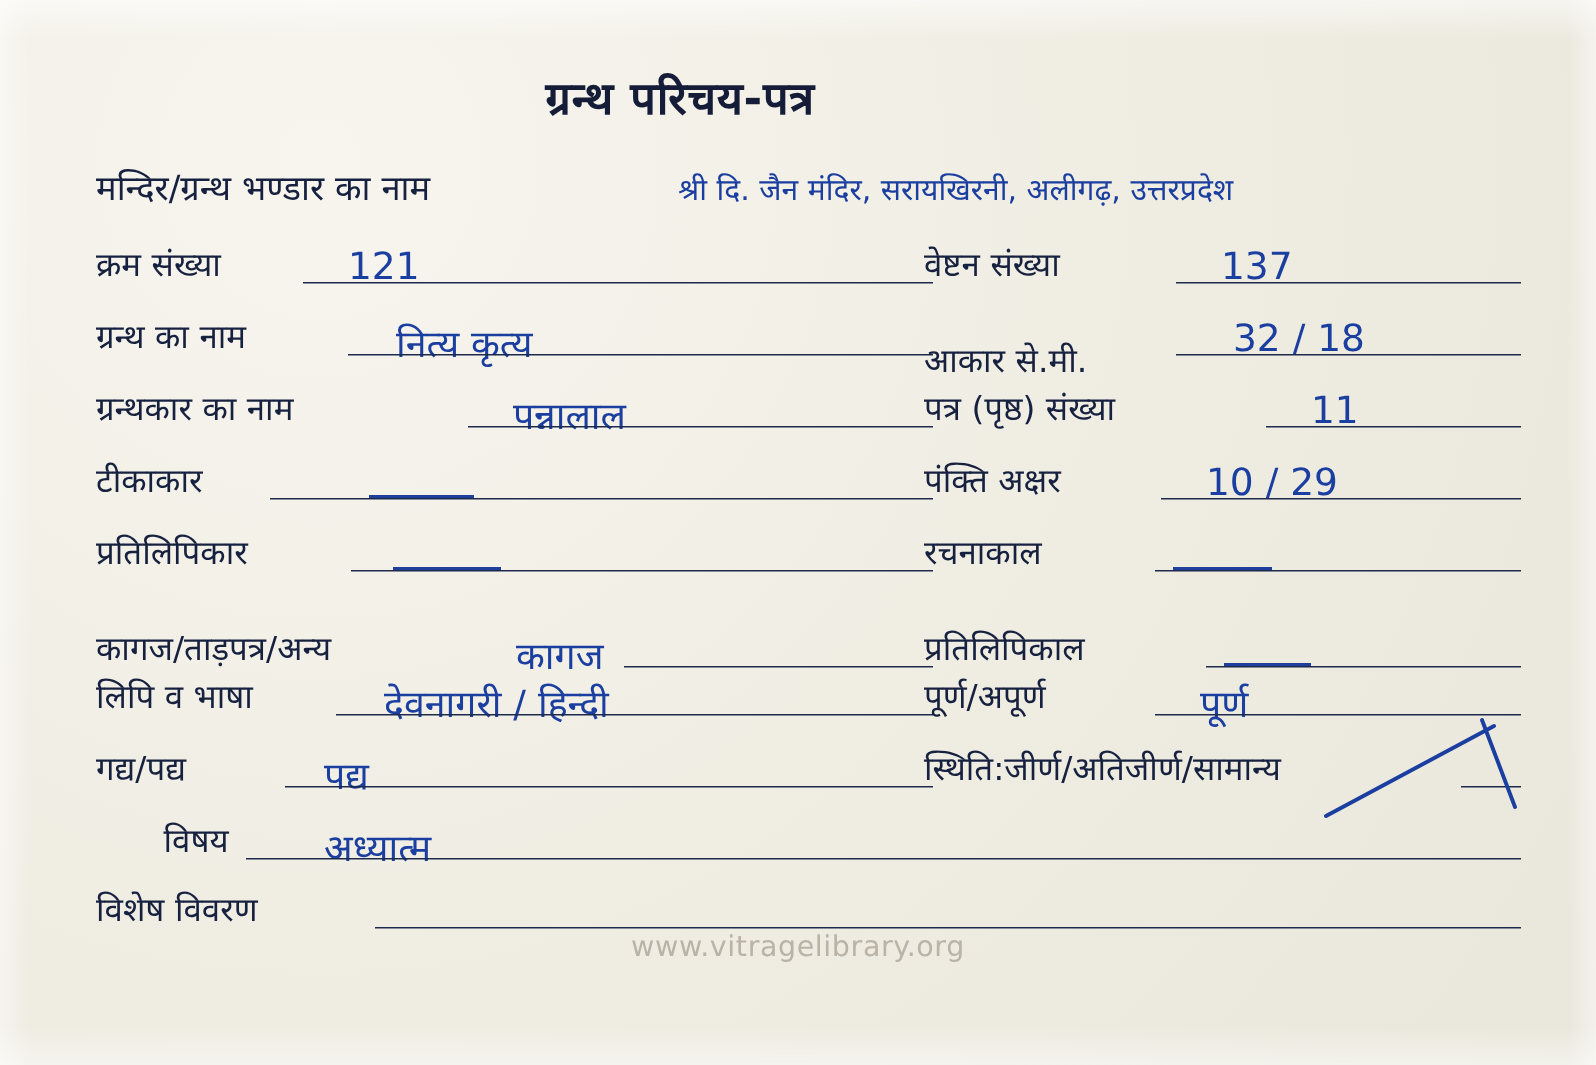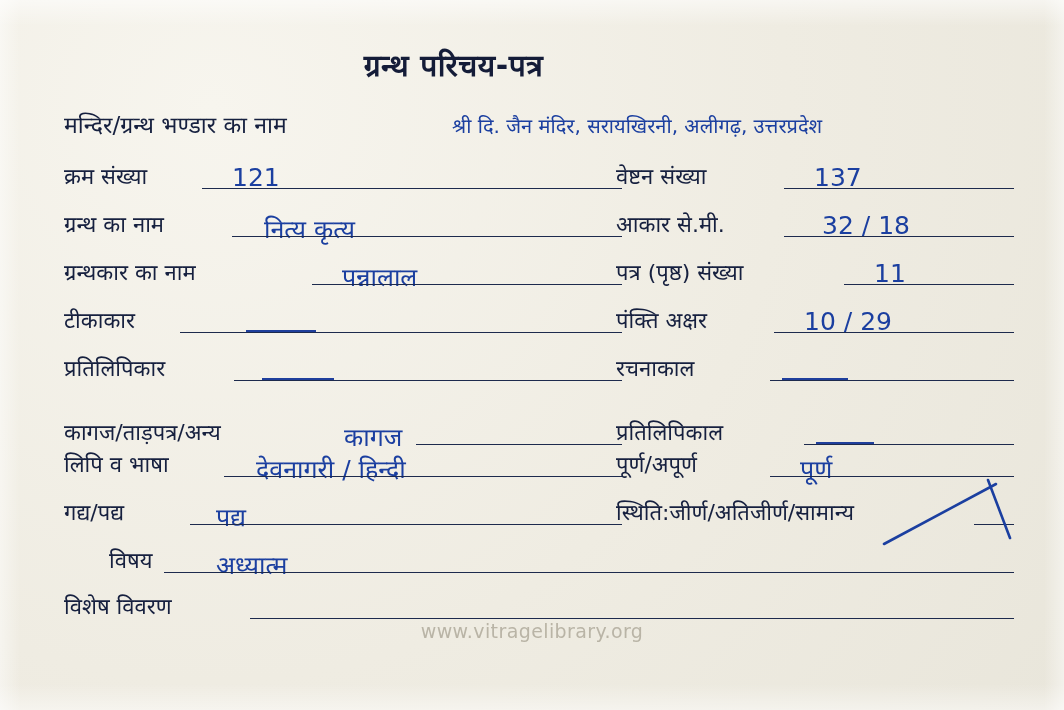--- a/index.html
+++ b/index.html
@@ -124,21 +124,21 @@
     <span class="rule" style="left:138px; width:420px;"></span>
     <span class="lbl" style="left:552px;">वेष्टन संख्या</span>
     <span class="val" style="left:750px;">137</span>
     <span class="rule" style="left:720px; width:230px;"></span>
   </div>
 
   <div class="row" style="top:208px;">
     <span class="lbl" style="left:0px;">ग्रन्थ का नाम</span>
     <span class="val" style="left:200px;">नित्य कृत्य</span>
     <span class="rule" style="left:168px; width:390px;"></span>
-    <span class="lbl" style="left:552px;">आकार से.मी.</span>
+    <span class="lbl" style="left:552px;margin-top:16px;">आकार से.मी.</span>
     <span class="val" style="left:758px;">32 / 18</span>
     <span class="rule" style="left:720px; width:230px;"></span>
   </div>
 
   <div class="row" style="top:256px;">
     <span class="lbl" style="left:0px;">ग्रन्थकार का नाम</span>
     <span class="val" style="left:278px;">पन्नालाल</span>
     <span class="rule" style="left:248px; width:310px;"></span>
     <span class="lbl" style="left:552px;">पत्र (पृष्ठ) संख्या</span>
     <span class="val" style="left:810px;">11</span>

